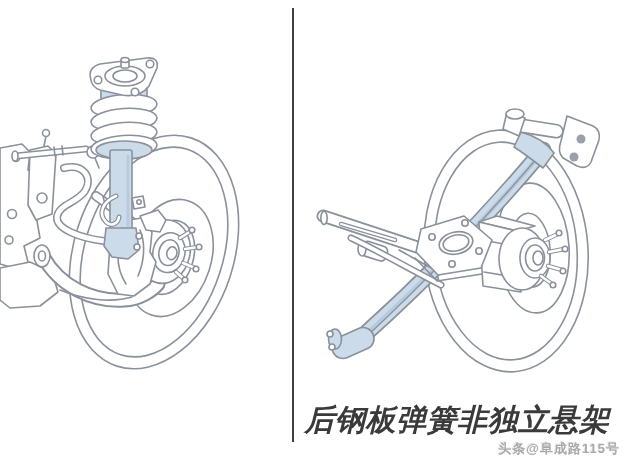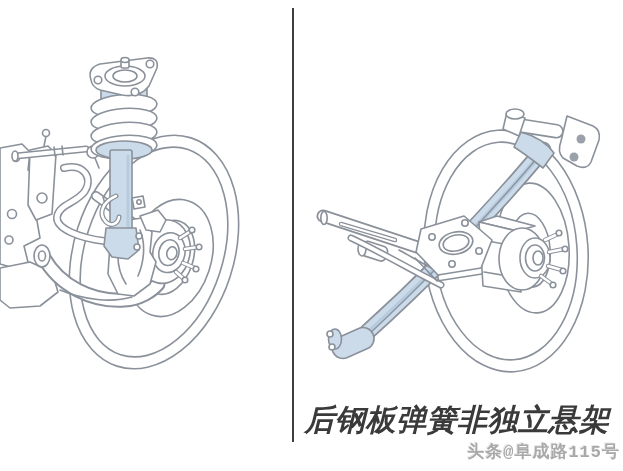--- a/index.html
+++ b/index.html
@@ -7,22 +7,22 @@
        font-family:"Liberation Sans","DejaVu Sans",sans-serif;}
   .figure{position:absolute;inset:0;background:#fff;}
   .panel-svg{position:absolute;top:0;}
   #left-svg{left:0;}
   #right-svg{left:311px;}
   .divider{position:absolute;left:292px;top:8px;width:2px;height:434px;background:#3e3e3e;}
   .caption{position:absolute;top:397px;height:46px;display:flex;align-items:center;justify-content:center;
            font-size:30px;font-weight:700;color:#3a3a3a;white-space:nowrap;}
   #caption-left{left:0;width:293px;}
   #caption-right{left:293px;width:328px;letter-spacing:0.5px;font-style:italic;}
-  .watermark{position:absolute;top:440px;right:3px;font-size:17px;font-weight:700;
-             color:#a9a9a9;text-shadow:1px 1px 0 #ffffff,-1px -1px 0 #e6e6e6;letter-spacing:1px;font-family:Liberation Mono, monospace;}
+  .watermark{position:absolute;top:440px;right:3px;font-size:13px;font-weight:700;
+             color:#a9a9a9;text-shadow:1px 1px 0 #ffffff,-1px -1px 0 #e6e6e6;letter-spacing:1px;}
   svg{display:block;}
 </style>
 </head>
 <body>
 
 <div class="figure">
 
   <svg id="left-svg" class="panel-svg" width="293" height="398" viewBox="0 0 293 398">
     <g stroke="#8a919a" stroke-width="1.6" fill="none" stroke-linecap="round" stroke-linejoin="round">
 

